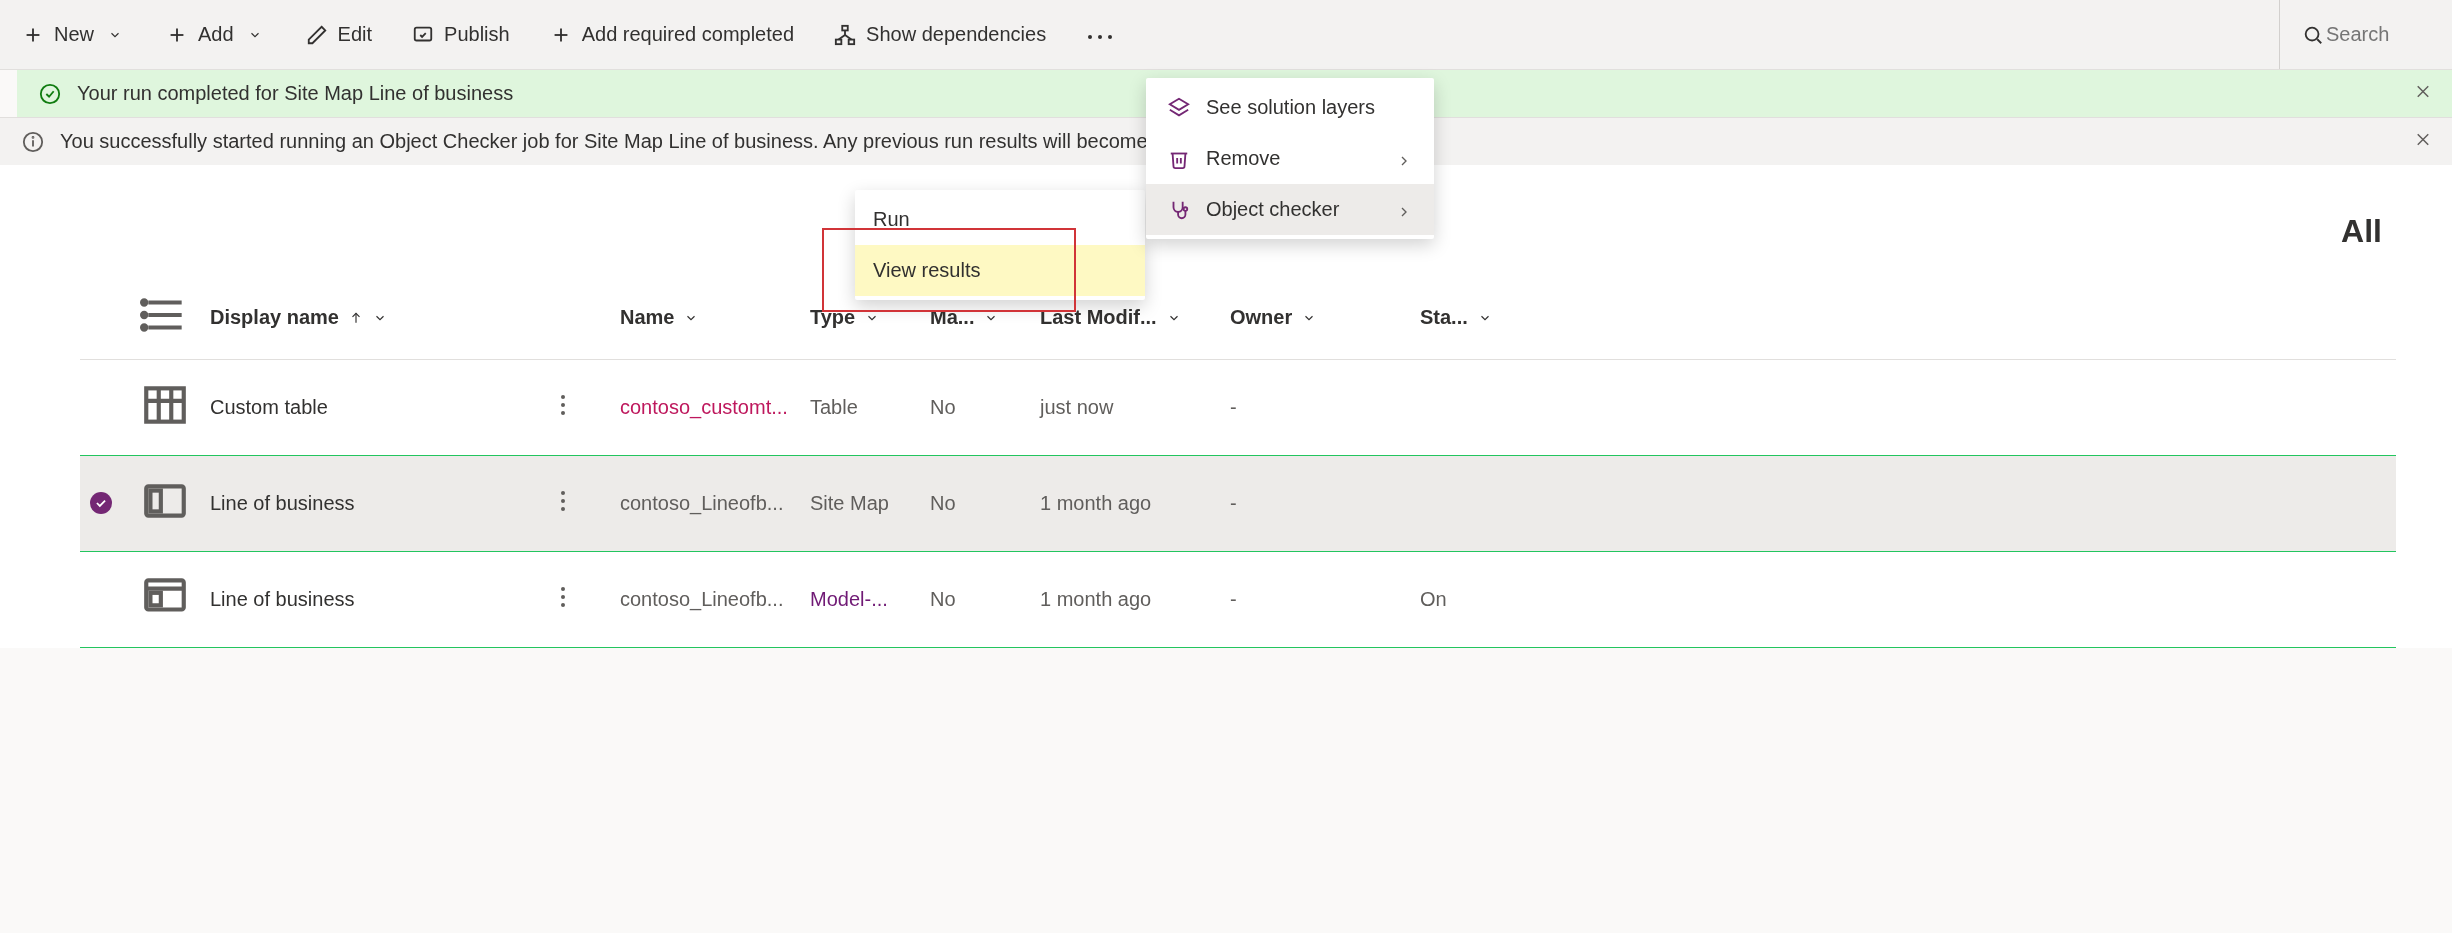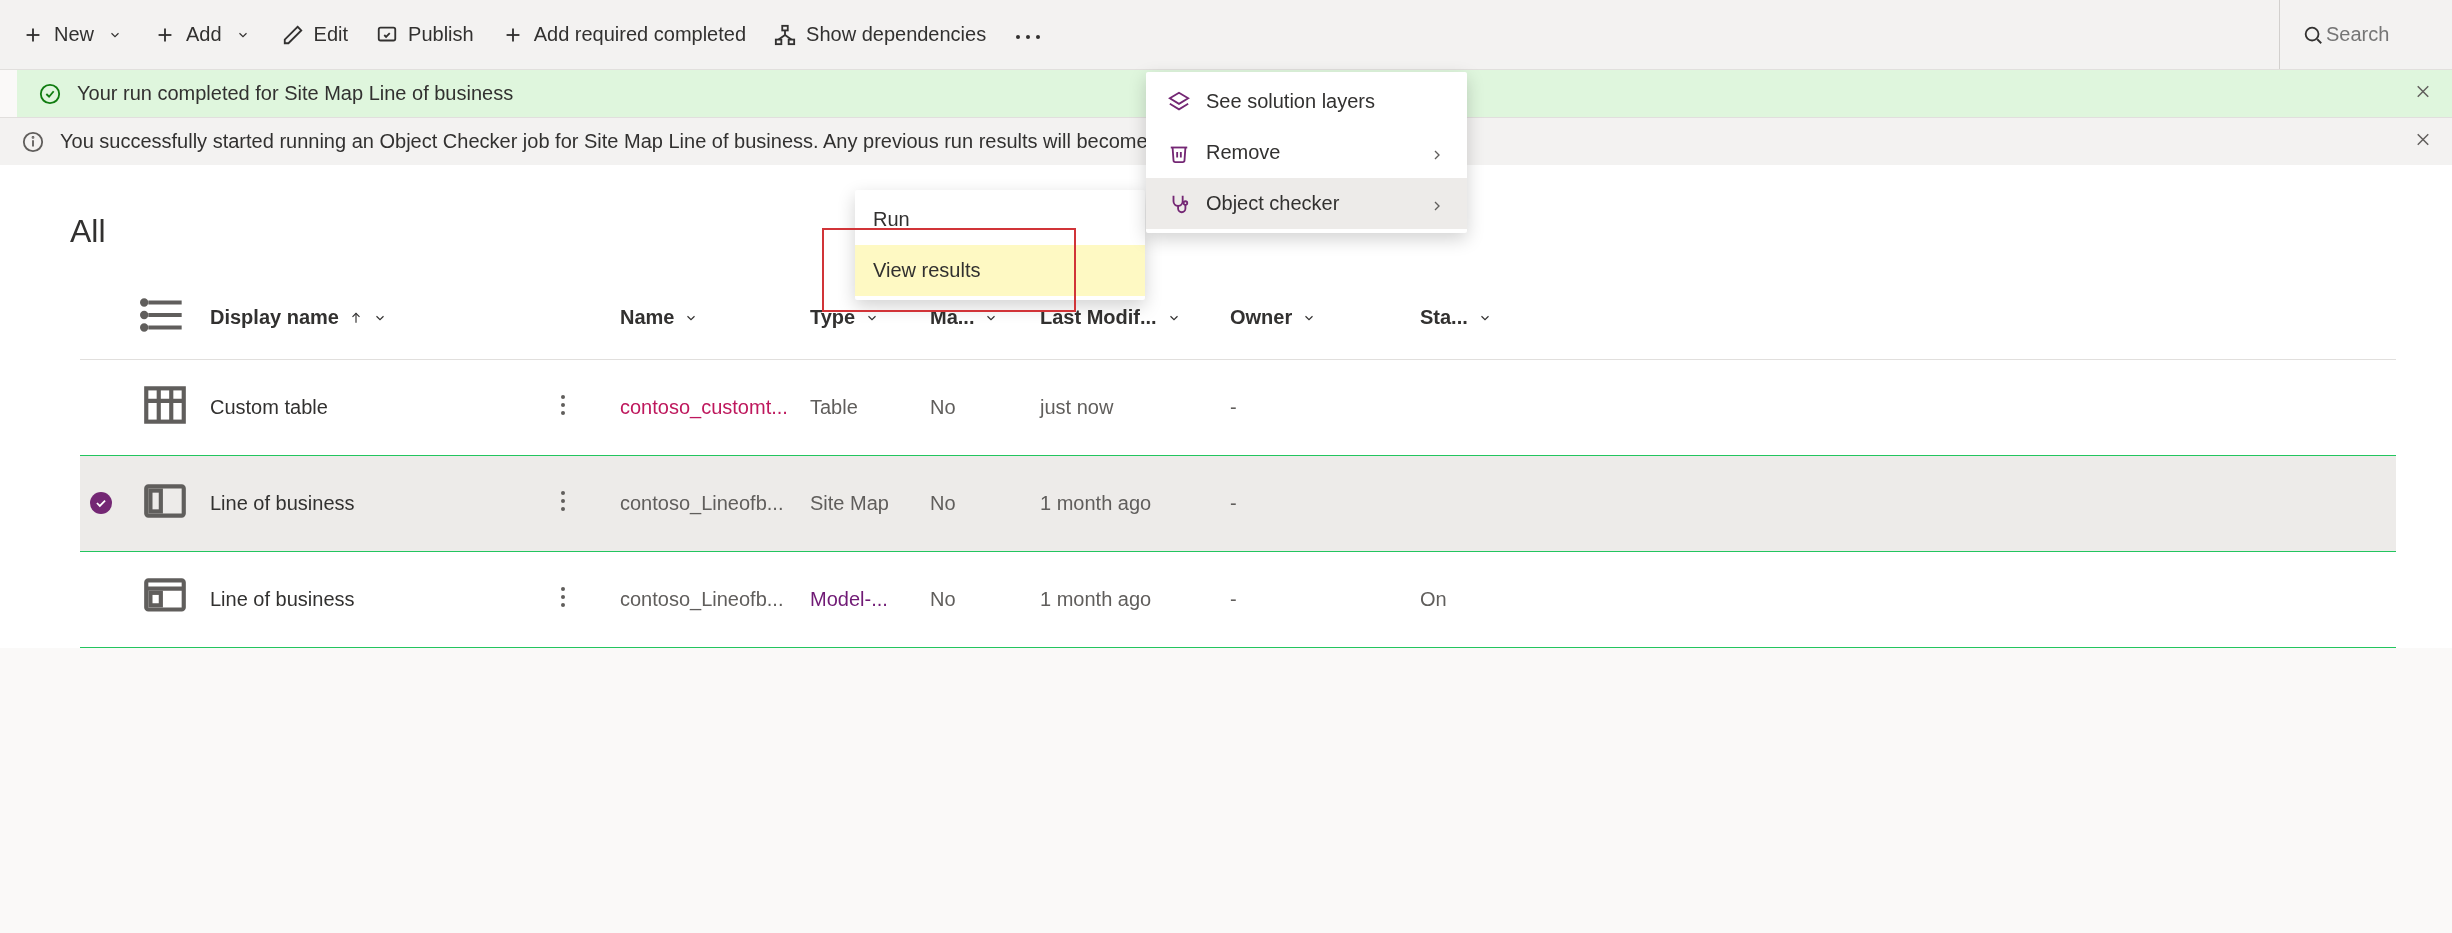--- a/index.html
+++ b/index.html
@@ -14,21 +14,21 @@
   
   .toolbar {
     display: flex;
     align-items: center;
     height: 70px;
     background: #f3f2f1;
     padding: 0 8px;
     border-bottom: 1px solid #e1dfdd;
     position: relative;
   }
-  .toolbar-left { display: flex; align-items: flex-start; gap: 0; flex: 1; }
+  .toolbar-left { display: flex; align-items: flex-start; gap: 12px; flex: 1; }
   .tb-btn {
     display: inline-flex;
     align-items: center;
     gap: 10px;
     padding: 8px 14px;
     background: transparent;
     border: none;
     font-size: 20px;
     color: #323130;
     cursor: pointer;
@@ -56,21 +56,21 @@
     font-size:20px;
     position: relative;
   }
   .banner.success { background:#dff6dd; color:#323130;margin-left:17px; }
   .banner.info { background:#f3f2f1; color:#323130; border-top:1px solid #e1dfdd; }
   .banner .close { position:absolute; right:20px; top:50%; transform:translateY(-50%); cursor:pointer; color:#605e5c; }
   .b-icon { width:22px; height:22px; flex-shrink:0; }
   
   
   .content { background:#fff; padding: 28px 0 0 0; }
-  .section-title { font-size:32px; font-weight:400; padding: 20px 70px 26px; }
+  .section-title { font-size:32px; font-weight:700; padding: 20px 70px 26px; text-align: right; }
   
   
   .context-menu {
     position:absolute;
     background:#fff;
     box-shadow: 0 6px 18px rgba(0,0,0,0.18);
     border-radius:2px;
     z-index:50;
     min-width:280px;
     padding:4px 0;
@@ -253,21 +253,21 @@
   </span>
   <span>You successfully started running an Object Checker job for Site Map Line of business. Any previous run results will become availa</span>
   <span class="close">
     <svg width="18" height="18" viewBox="0 0 24 24" stroke="currentColor" stroke-width="2">
         <line x1="5" y1="5" x2="19" y2="19"></line>
         <line x1="19" y1="5" x2="5" y2="19"></line>
       </svg>
   </span>
 </div>
 
-<div class="context-menu" style="top:72px; left:1146px; width:321px;">
+<div class="context-menu" style="top:78px; left:1146px; width:288px;">
   <div class="menu-item">
     <span class="mi-left">
       <span class="mi-icon">
         <svg viewBox="0 0 24 24" fill="none" stroke="currentColor" stroke-width="2">
             <polygon points="12 2 2 8 12 14 22 8 12 2"></polygon>
             <polyline points="2 14 12 20 22 14"></polyline>
           </svg>
       </span>
       <span>See solution layers</span>
     </span>

